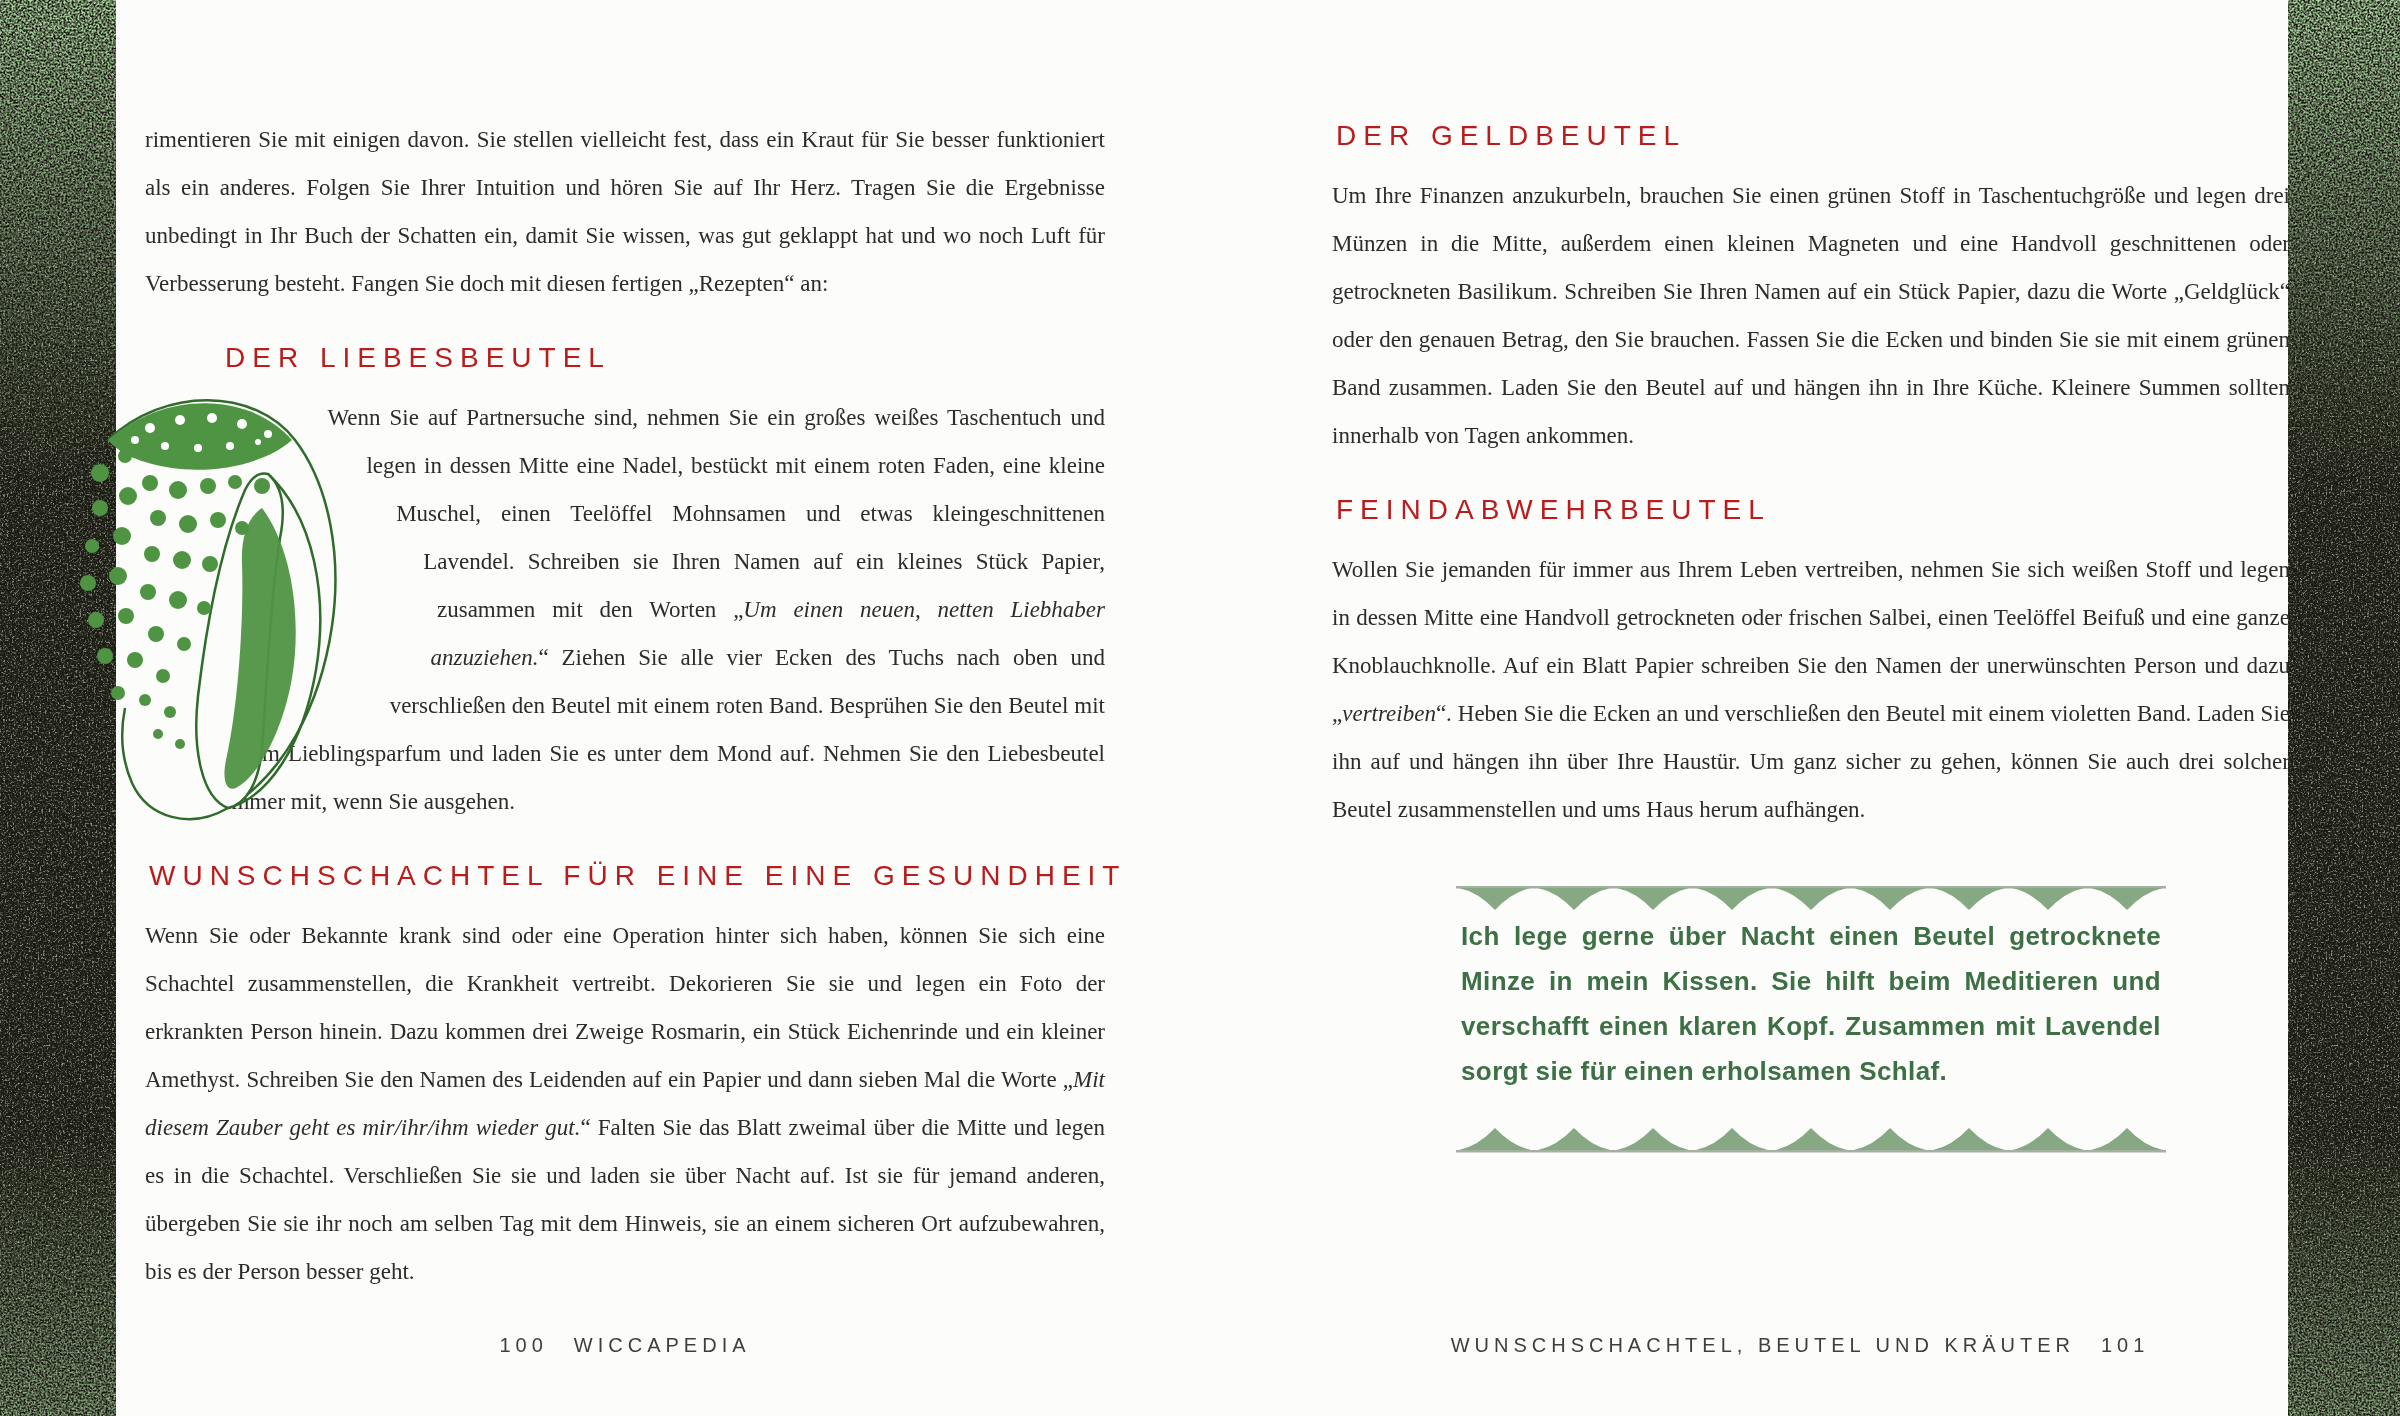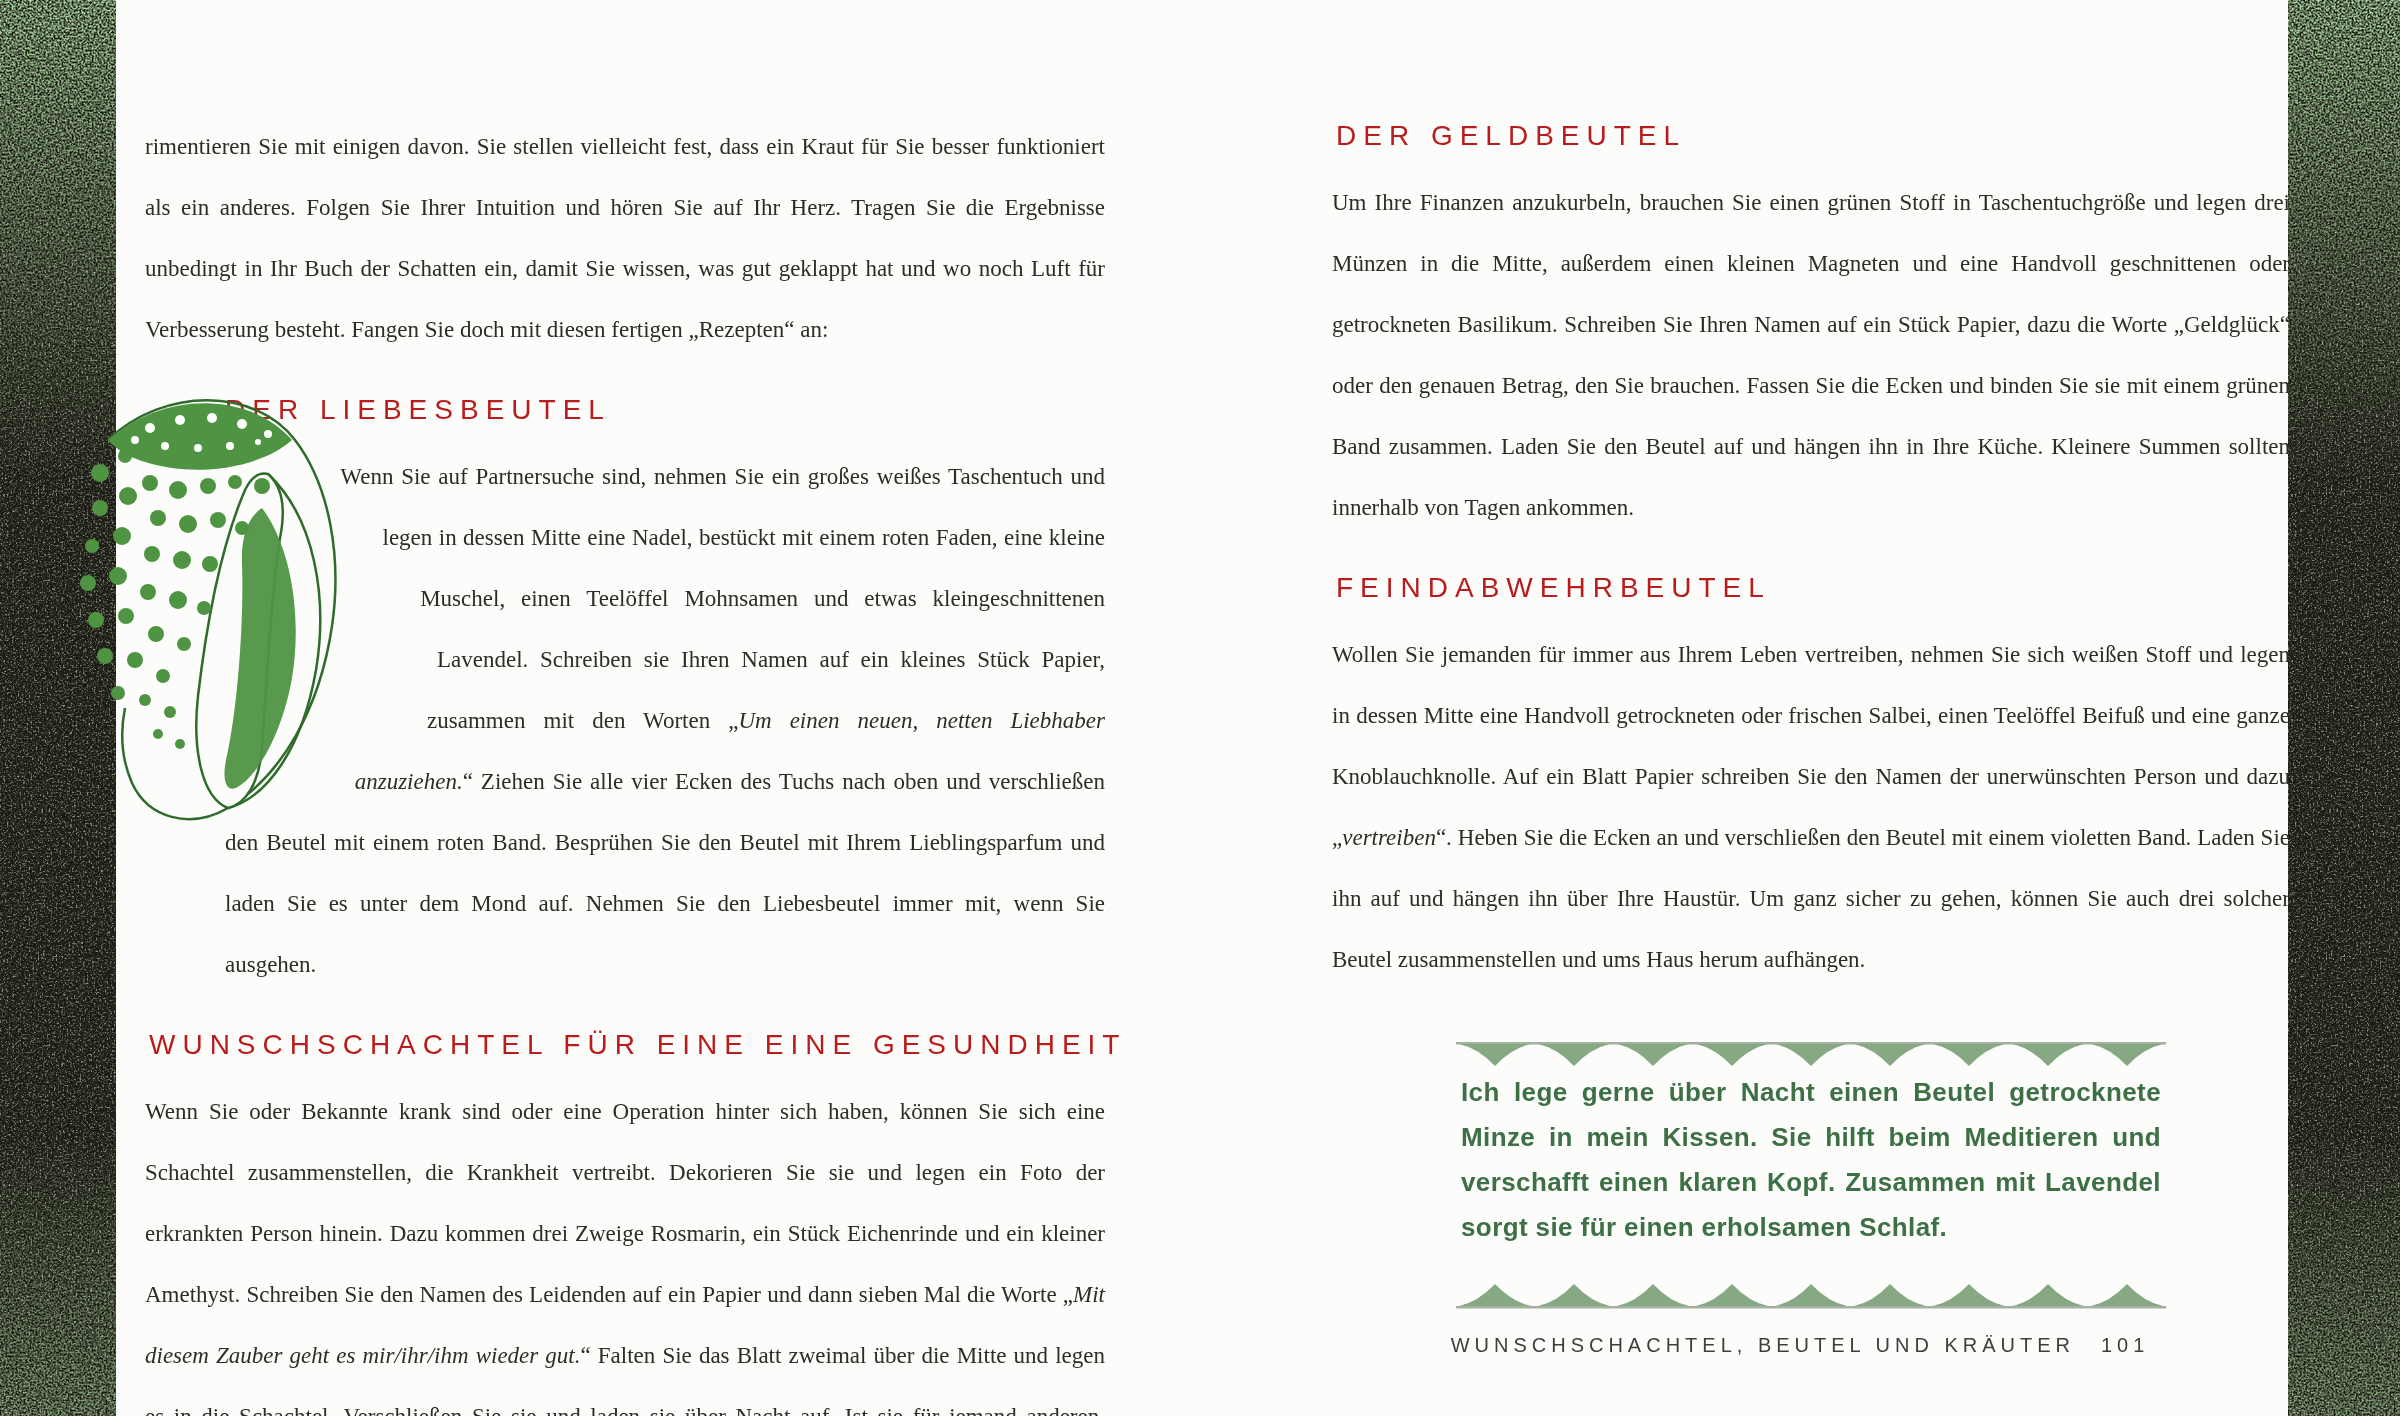--- a/index.html
+++ b/index.html
@@ -6,21 +6,21 @@
   .canvas{position:relative;width:2400px;height:1416px;background:#fcfcfa;overflow:hidden;
           font-family:"Liberation Serif",serif;color:#2d2c28;}
   
   .edge{position:absolute;top:0;height:1416px;display:block;}
   .edge-left{left:0;}
   .edge-right{left:2288px;}
   
   .page{position:absolute;top:116px;}
   .page-l{left:145px;width:960px;}
   .page-r{left:1332px;width:958px;}
-  p.body{font-size:23px;line-height:61px;text-align:justify;margin:0;}
+  p.body{font-size:23px;line-height:48px;text-align:justify;margin:0;}
   em.q{font-style:italic;}
   h2.sec{font-family:"Liberation Sans",sans-serif;font-weight:400;font-size:28px;
          letter-spacing:7px;color:#b91c1c;margin:34px 0 20px 4px;white-space:nowrap;}
   h2.first{margin-top:4px;}
   .indent-block{margin-left:80px;margin-top:24px;}
   .indent-block h2.sec{margin-left:0;}
   
   .shell-cutout{float:left;width:200px;height:332px;margin-right:12px;
      shape-outside:polygon(0% 0%,26% 0%,60% 22%,92% 55%,100% 70%,76% 88%,30% 100%,0% 100%);}
   .shell-art{position:absolute;left:30px;top:378px;z-index:2;}
@@ -192,17 +192,20 @@
             <use href="#triDown" x="395"></use>
           <use href="#triDown" x="474"></use>
             <use href="#triDown" x="553"></use>
             <use href="#triDown" x="632"></use>
         </g>
         <rect x="0" y="26" width="710" height="2.5" fill="#a4b0a2"></rect>
       </svg>
     </div>
   </div>
 
+  <div class="footer footer-l">
+    <span class="pgnum-l">100</span><span>WICCAPEDIA</span>
+  </div>
   <div class="footer footer-r">
     <span>WUNSCHSCHACHTEL, BEUTEL UND KRÄUTER</span><span class="pgnum-r">101</span>
   </div>
 
 </div>
 
 </body></html>

